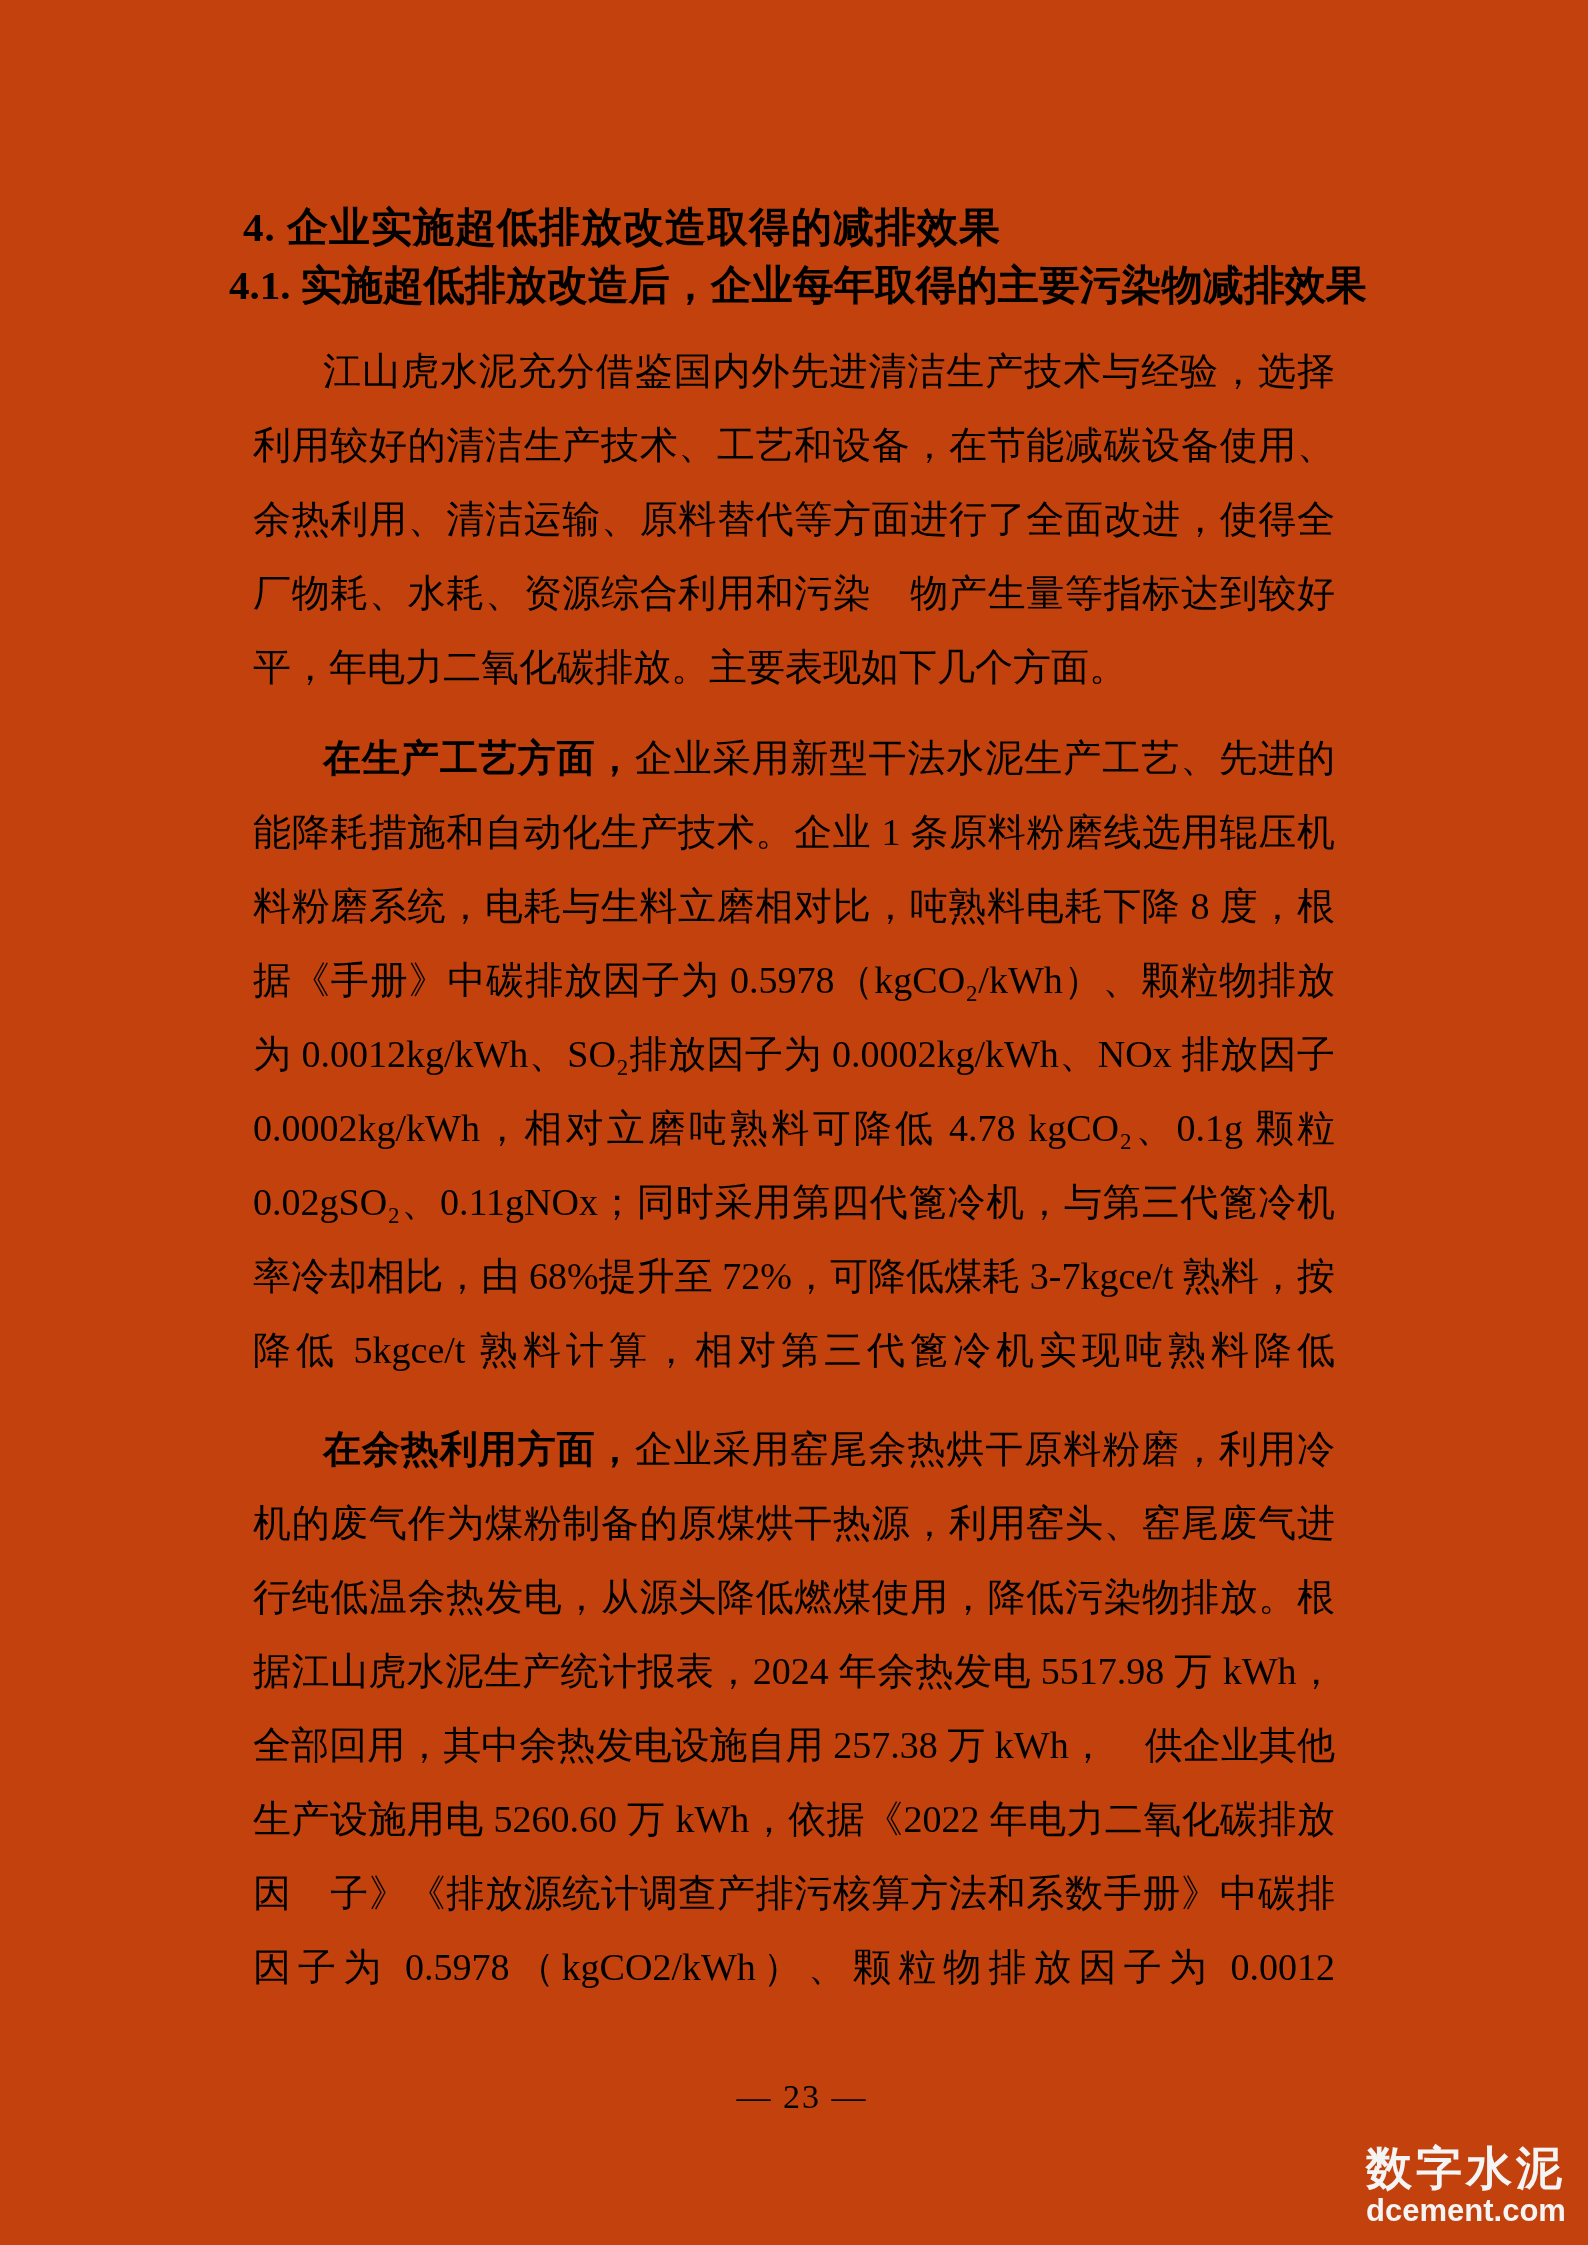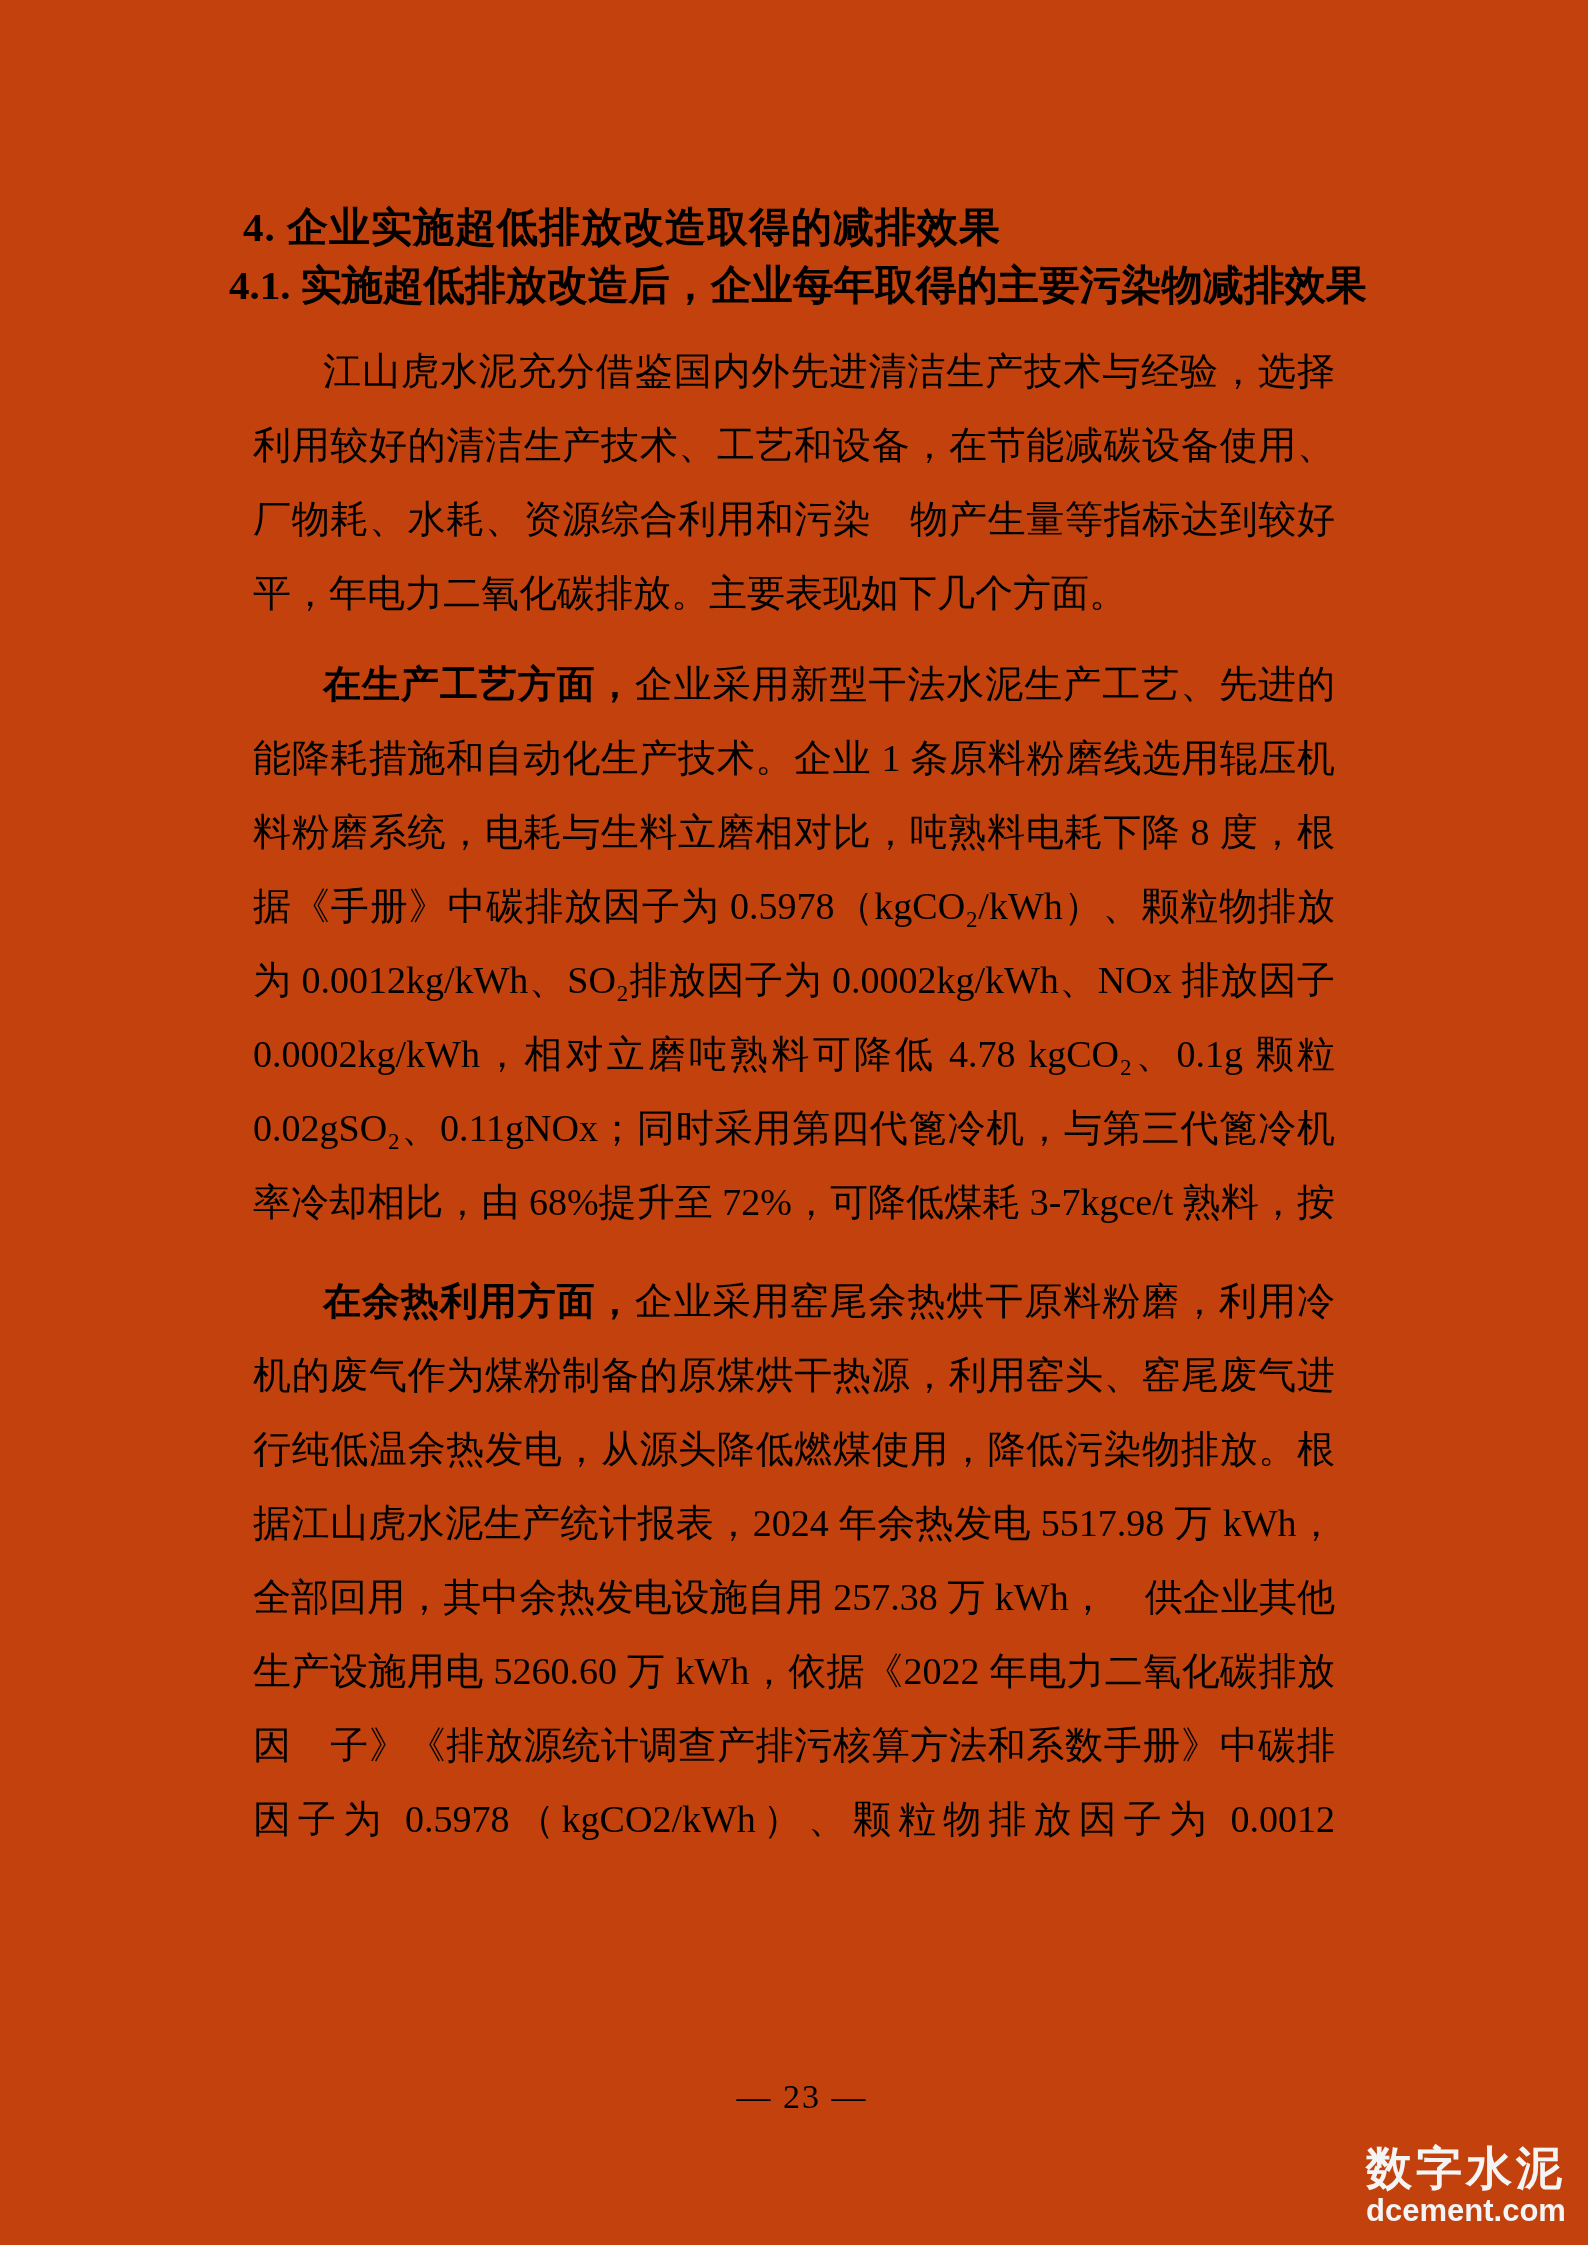--- a/index.html
+++ b/index.html
@@ -68,33 +68,35 @@
 
 <div class="page">
   <div class="content">
 
     <div class="h1">4. 企业实施超低排放改造取得的减排效果</div>
     <div class="h2">4.1. 实施超低排放改造后，企业每年取得的主要污染物减排效果</div>
 
     <div class="para p1">
       <div class="ln ind">江山虎水泥充分借鉴国内外先进清洁生产技术与经验，选择与</div>
       <div class="ln">利用较好的清洁生产技术、工艺和设备，在节能减碳设备使用、</div>
+      <div class="ln">余热利用、清洁运输、原料替代等方面进行了全面改进，使得全</div>
       <div class="ln">厂物耗、水耗、资源综合利用和污染　物产生量等指标达到较好水</div>
       <div class="ln end">平，年电力二氧化碳排放。主要表现如下几个方面。</div>
     </div>
 
     <div class="para p2">
       <div class="ln ind"><span class="lead">在生产工艺方面，</span><span>企业采用新型干法水泥生产工艺、先进的节</span></div>
       <div class="ln">能降耗措施和自动化生产技术。企业 1 条原料粉磨线选用辊压机生</div>
       <div class="ln">料粉磨系统，电耗与生料立磨相对比，吨熟料电耗下降 8 度，根</div>
       <div class="ln">据《手册》中碳排放因子为 0.5978（kgCO₂/kWh）、颗粒物排放因子</div>
       <div class="ln">为 0.0012kg/kWh、SO₂排放因子为 0.0002kg/kWh、NOx 排放因子为</div>
       <div class="ln">0.0002kg/kWh，相对立磨吨熟料可降低 4.78 kgCO₂、0.1g 颗粒物、</div>
       <div class="ln">0.02gSO₂、0.11gNOx；同时采用第四代篦冷机，与第三代篦冷机效</div>
       <div class="ln">率冷却相比，由 68%提升至 72%，可降低煤耗 3-7kgce/t 熟料，按</div>
+      <div class="ln">降低 5kgce/t 熟料计算，相对第三代篦冷机实现吨熟料降低</div>
     </div>
 
     <div class="para p3">
       <div class="ln ind"><span class="lead">在余热利用方面，</span><span>企业采用窑尾余热烘干原料粉磨，利用冷却</span></div>
       <div class="ln">机的废气作为煤粉制备的原煤烘干热源，利用窑头、窑尾废气进</div>
       <div class="ln">行纯低温余热发电，从源头降低燃煤使用，降低污染物排放。根</div>
       <div class="ln">据江山虎水泥生产统计报表，2024 年余热发电 5517.98 万 kWh，</div>
       <div class="ln">全部回用，其中余热发电设施自用 257.38 万 kWh，　供企业其他</div>
       <div class="ln">生产设施用电 5260.60 万 kWh，依据《2022 年电力二氧化碳排放</div>
       <div class="ln">因　子》《排放源统计调查产排污核算方法和系数手册》中碳排放</div>

